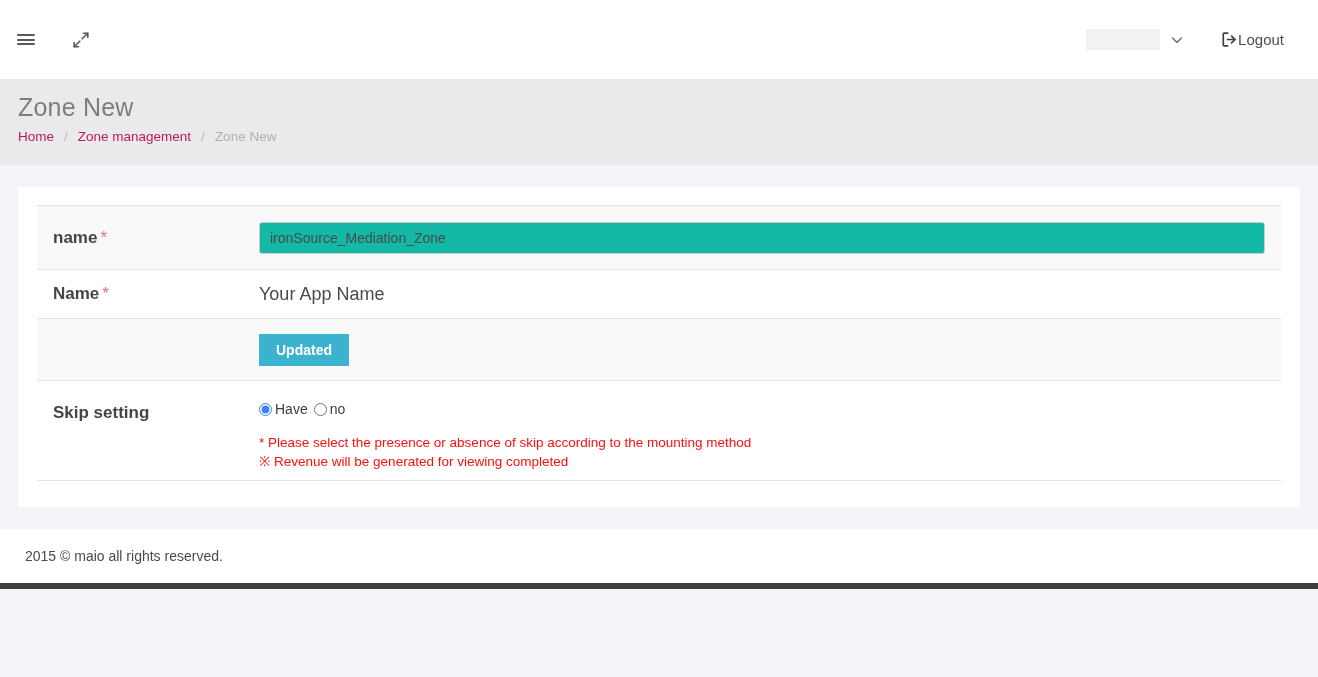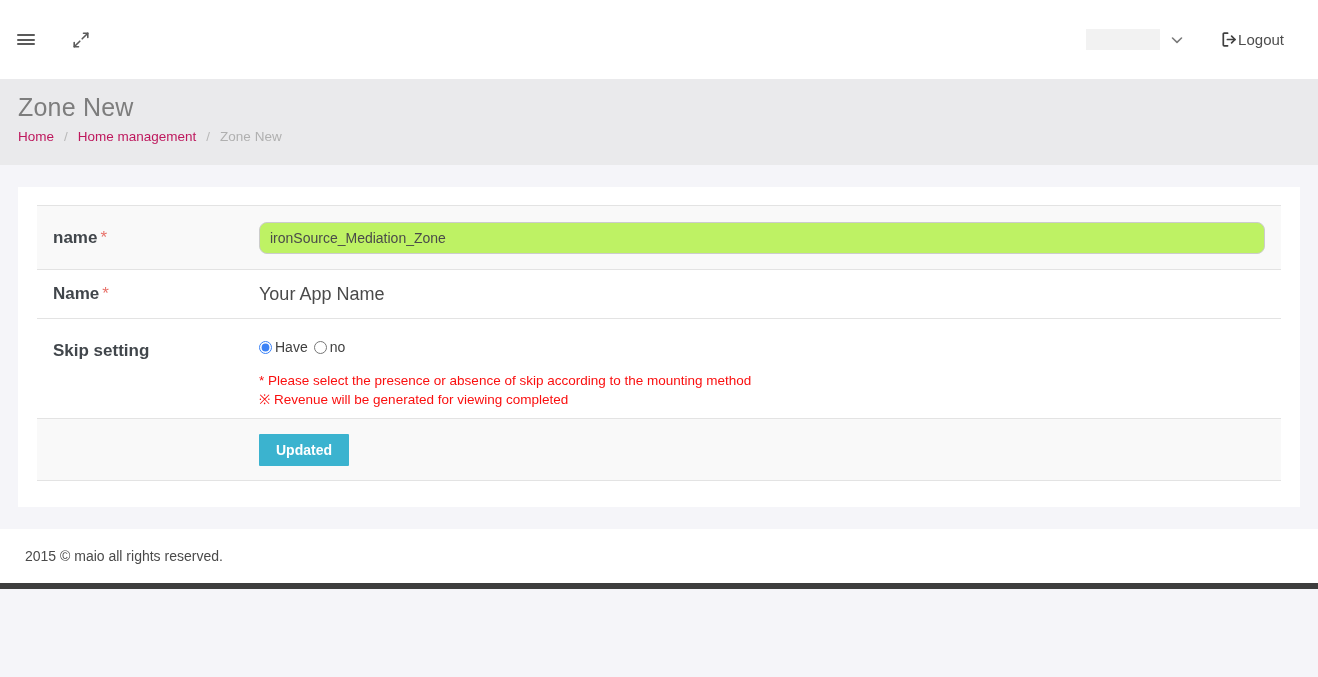--- a/index.html
+++ b/index.html
@@ -174,26 +174,26 @@
   .row-h-apps { height: 49px; }
   .row-h-adtype { height: 50px; }
   .row-h-skip { height: 100px; }
   .row-h-submit { height: 62px; }
 
   .text-input {
     width: 1006px;
     height: 32px;
     box-sizing: border-box;
     border: 1px solid #cccccc;
-    background: #bef264;
+    background: #14b8a6;
     padding: 4px 10px;
     font-family: "Liberation Sans", sans-serif;
     font-size: 14px;
     color: #4a4a4a;
-    border-radius: 8px;
+    border-radius: 3px;
     outline: none;
   }
   .static-value {
     font-size: 18px;
     color: #4a4a4a;
   }
 
   .radio-group {
     display: flex;
     align-items: center;
@@ -301,21 +301,21 @@
       <span>Logout</span>
     </a>
   </div>
 </div>
 
 <div class="page-head">
   <h1 class="page-title">Zone New</h1>
   <div class="breadcrumb">
     <a>Home</a>
     <span class="sep">/</span>
-    <a>Home management</a>
+    <a>Zone management</a>
     <span class="sep">/</span>
     <span class="current">Zone New</span>
   </div>
 </div>
 
 <div class="content-wrap">
   <div class="panel">
     <table class="form-table">
       <tbody>
 
@@ -330,20 +330,27 @@
 
         <tr class="form-row plain row-h-apps">
           <td class="cell-label">
             <span>Name</span><span class="req-star">*</span>
           </td>
           <td class="cell-field">
             <span class="static-value">Your App Name</span>
           </td>
         </tr>
 
+
+        <tr class="form-row shaded row-h-submit">
+          <td class="cell-label"></td>
+          <td class="cell-field">
+            <button class="btn-updated" type="button">Updated</button>
+          </td>
+        </tr>
 
         <tr class="form-row plain row-h-skip">
           <td class="cell-label" style="vertical-align:top;padding-top:22px !important;">
             <span>Skip setting</span>
           </td>
           <td class="cell-field" style="vertical-align:top;padding-top:16px !important;">
             <div class="skip-cell-inner">
               <div class="radio-group">
                 <label class="radio-opt">
                   <input type="radio" name="skip" checked="" style="">
@@ -355,27 +362,20 @@
                 </label>
               </div>
               <div class="notes">
                 <div>* Please select the presence or absence of skip according to the mounting method</div>
                 <div>※ Revenue will be generated for viewing completed</div>
               </div>
             </div>
           </td>
         </tr>
 
-        <tr class="form-row shaded row-h-submit">
-          <td class="cell-label"></td>
-          <td class="cell-field">
-            <button class="btn-updated" type="button">Updated</button>
-          </td>
-        </tr>
-
       </tbody>
     </table>
   </div>
 </div>
 
 <div class="footer">
   <span>2015 © maio all rights reserved.</span>
 </div>
 <div class="bottom-bar"></div>
 

